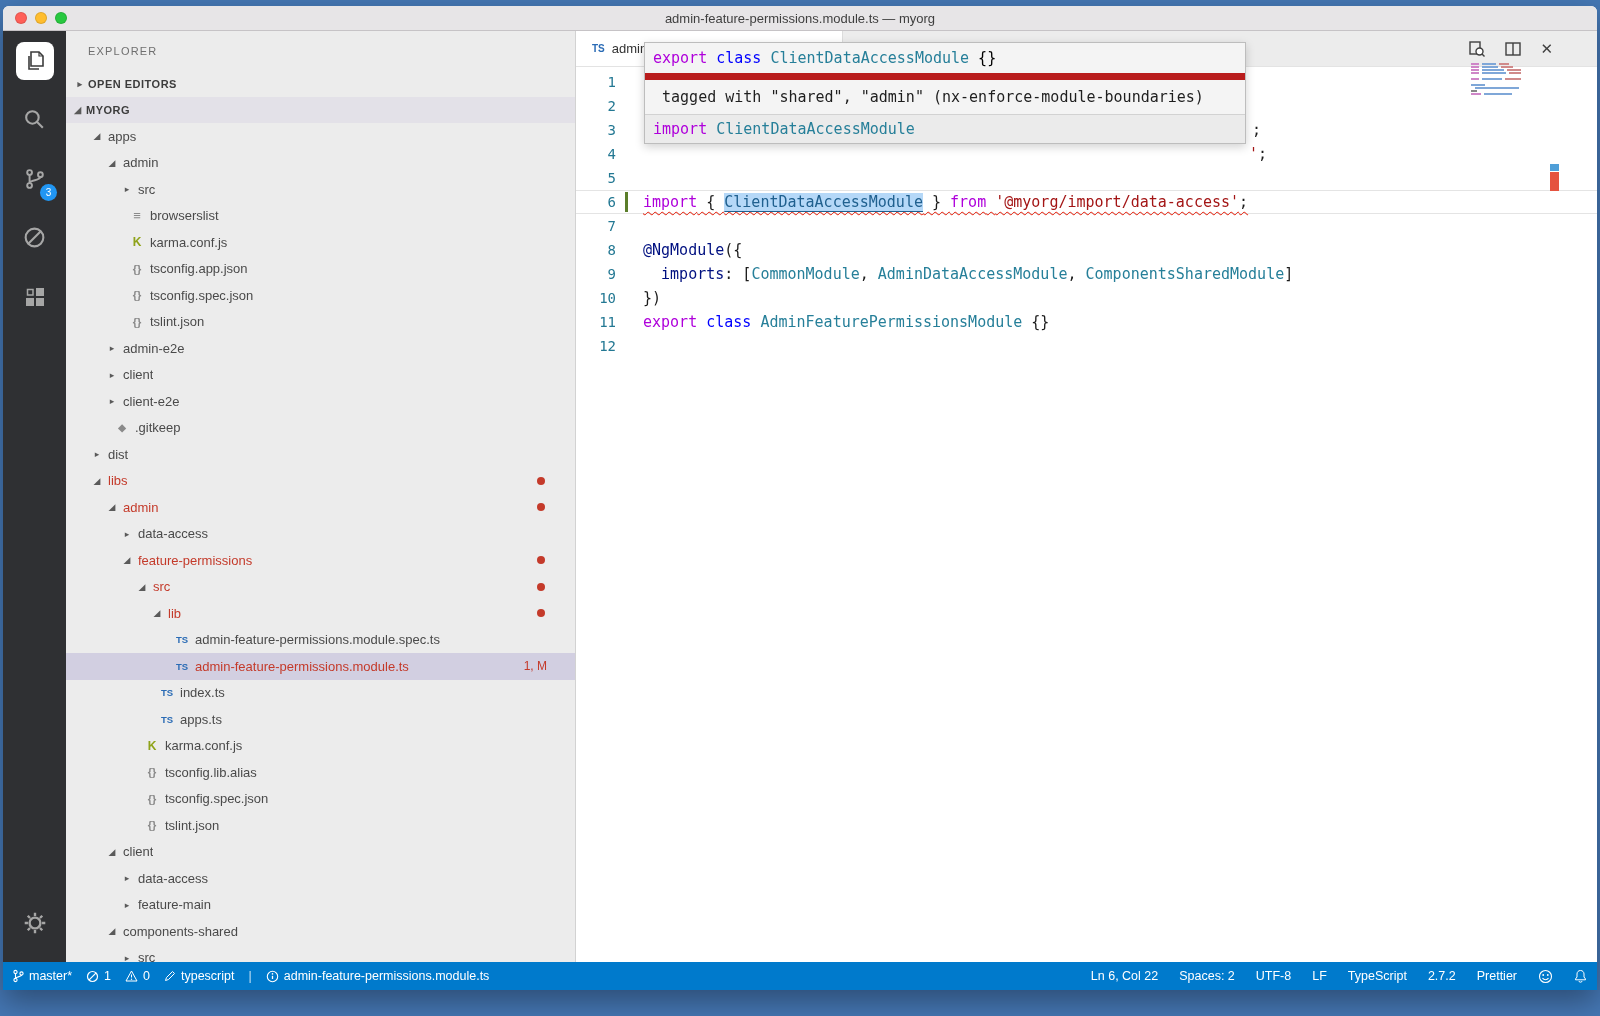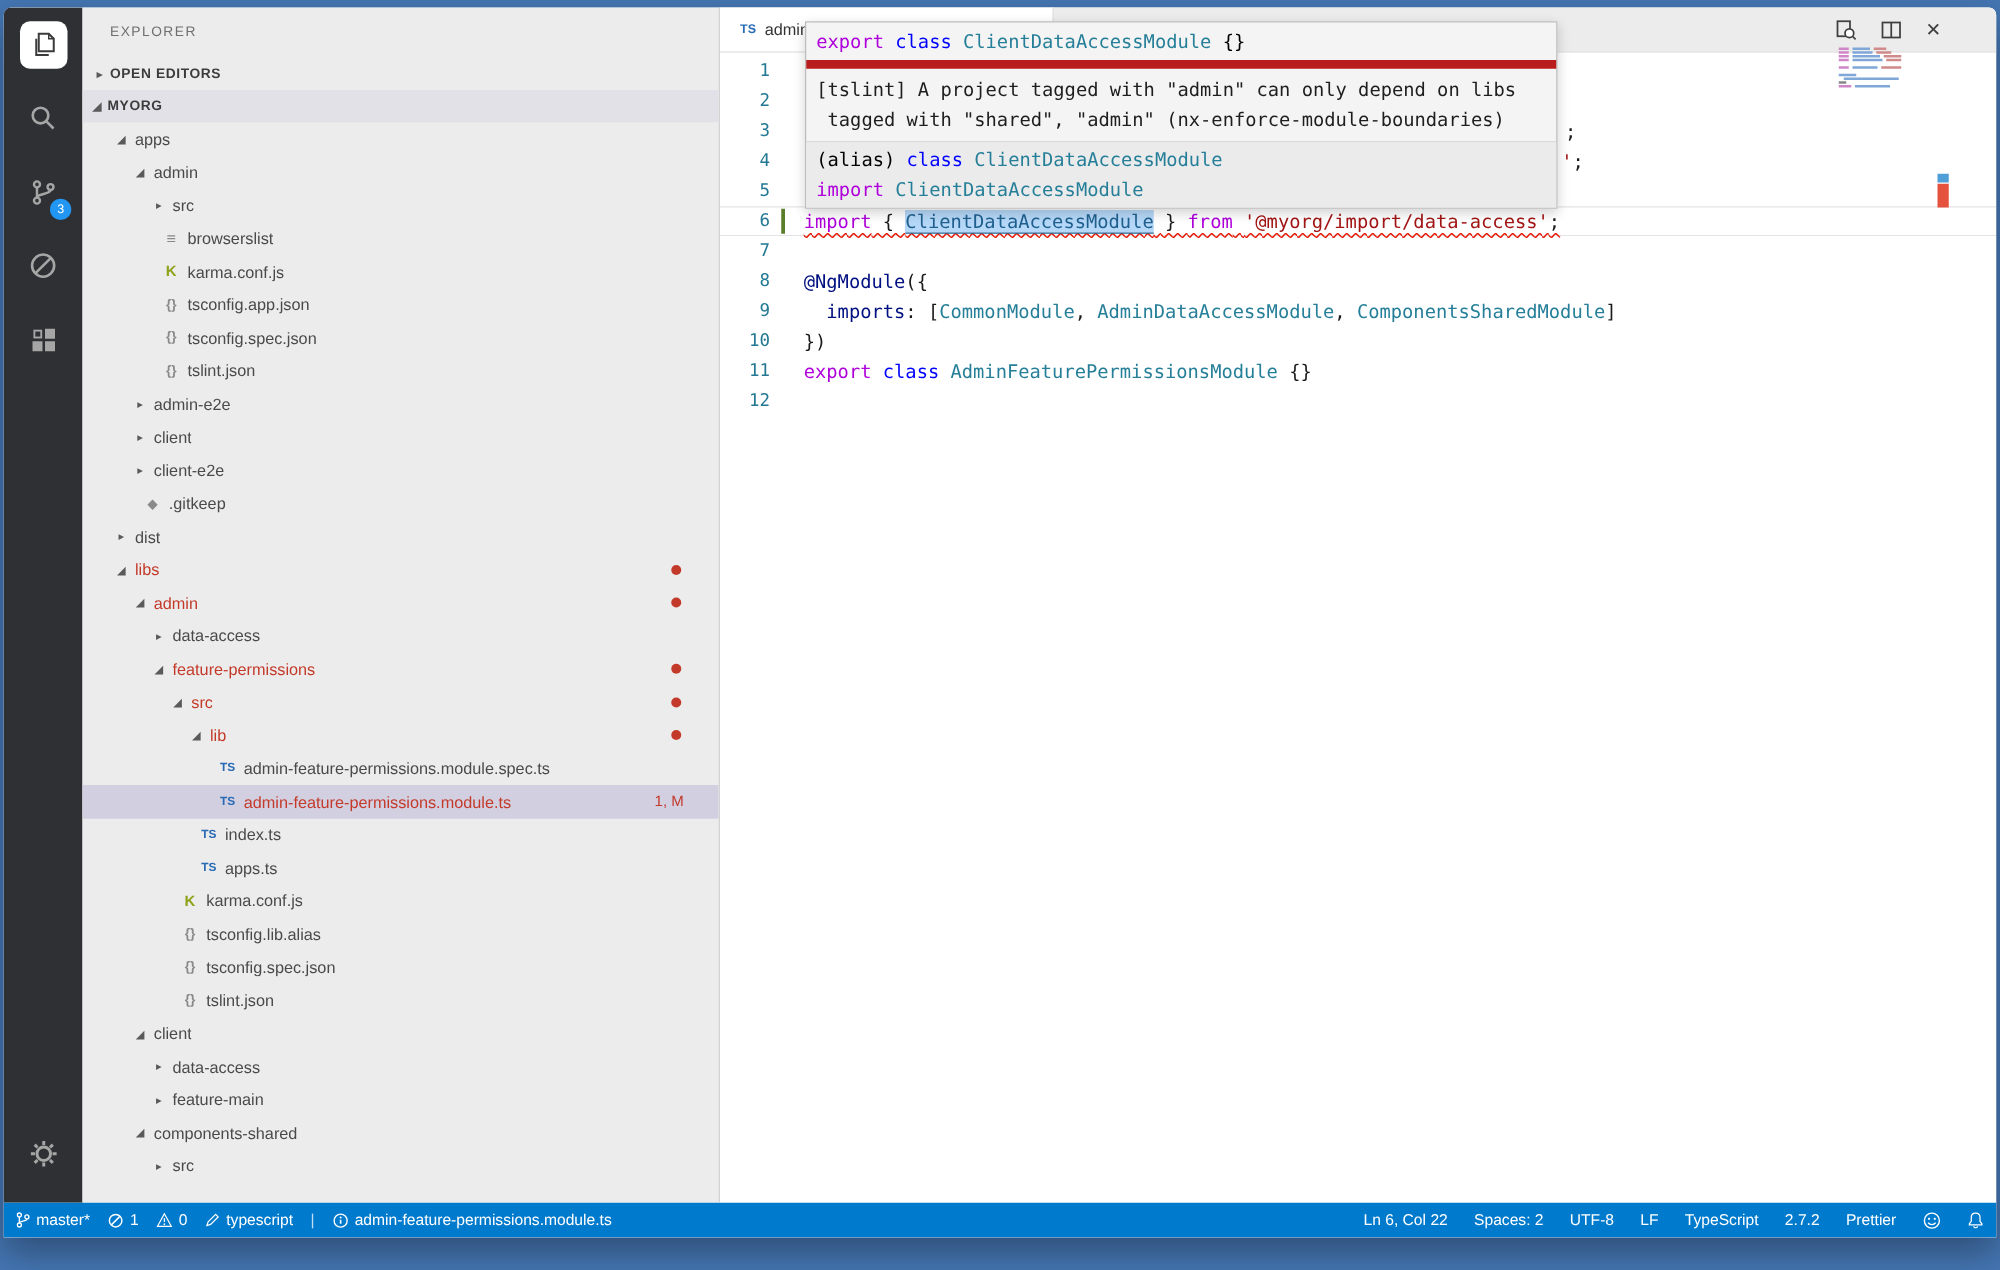--- a/index.html
+++ b/index.html
@@ -84,20 +84,28 @@
   .st-item{display:flex;align-items:center;gap:5px;margin-right:14px;cursor:pointer;}
   .st-sep{margin-right:14px;opacity:.75;cursor:default;}
   .st-right{margin-left:auto;display:flex;align-items:center;}
   .st-right .st-item{margin-right:0;margin-left:21px;}
 </style>
 </head>
 <body>
 
 <div class="window">
 
+  <div class="titlebar">
+    <div class="lights">
+      <div class="light" style="background:#ff5f58"></div>
+      <div class="light" style="background:#ffbd2e"></div>
+      <div class="light" style="background:#28c840"></div>
+    </div>
+    <div class="title">admin-feature-permissions.module.ts — myorg</div>
+  </div>
 
   <div class="main">
 
     <div class="activitybar">
       <div class="act-item">
         <div class="act-active-bg">
           <svg width="24" height="24" viewBox="0 0 24 24" fill="none" stroke="#3b3b3b" stroke-width="1.6">
             <path d="M8 3h8l4 4v10H8z"></path>
               <path d="M16 3v4h4" stroke-width="1.2"></path>
               <path d="M6 7v13h10"></path>
@@ -393,25 +401,23 @@
           <div class="code-line">
             <span class="ln">12</span>
             <span class="gut"></span>
             <span class="txt"></span>
           </div>
         </div>
 
       <div class="hover">
         <div class="hv-s1" id="hv-sig"><span class="tk tk-kw">export</span><span class="tk"> </span><span class="tk tk-kwb">class</span><span class="tk"> </span><span class="tk tk-type">ClientDataAccessModule</span><span class="tk"> {}</span></div>
         <div class="hv-s2" id="hv-lint">
-            <div>[tslint] A project tagged with "admin" can only depend on libs</div>
             <div> tagged with "shared", "admin" (nx-enforce-module-boundaries)</div>
           </div>
         <div class="hv-s3">
-          <div id="hv-alias"><span class="tk">(alias) </span><span class="tk tk-kwb">class</span><span class="tk"> </span><span class="tk tk-type">ClientDataAccessModule</span></div>
           <div id="hv-import"><span class="tk tk-kw">import</span><span class="tk"> </span><span class="tk tk-type">ClientDataAccessModule</span></div>
         </div>
       </div>
 
       <div class="minimap" id="minimap">
           <div class="mm-row">
             <span class="mm-seg" style="width: 8px; background: rgb(207, 134, 200);"></span>
             <span class="mm-seg" style="width: 3px;"></span>
             <span class="mm-seg" style="width: 14px; background: rgb(127, 167, 216);"></span>
             <span class="mm-seg" style="width: 3px;"></span>

